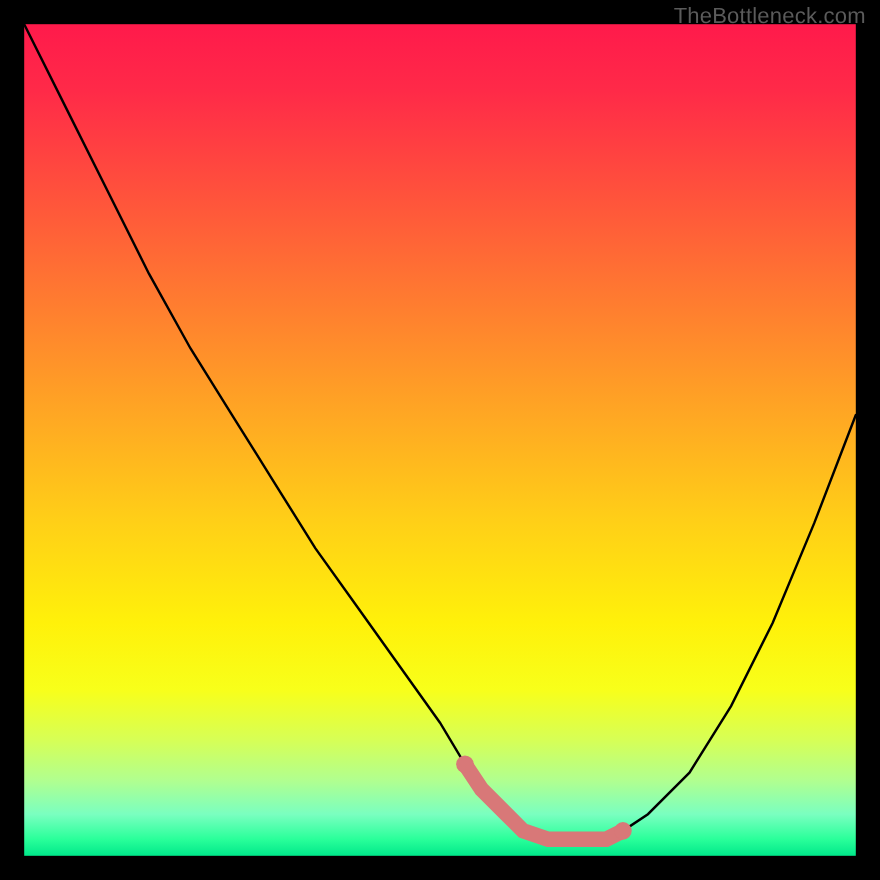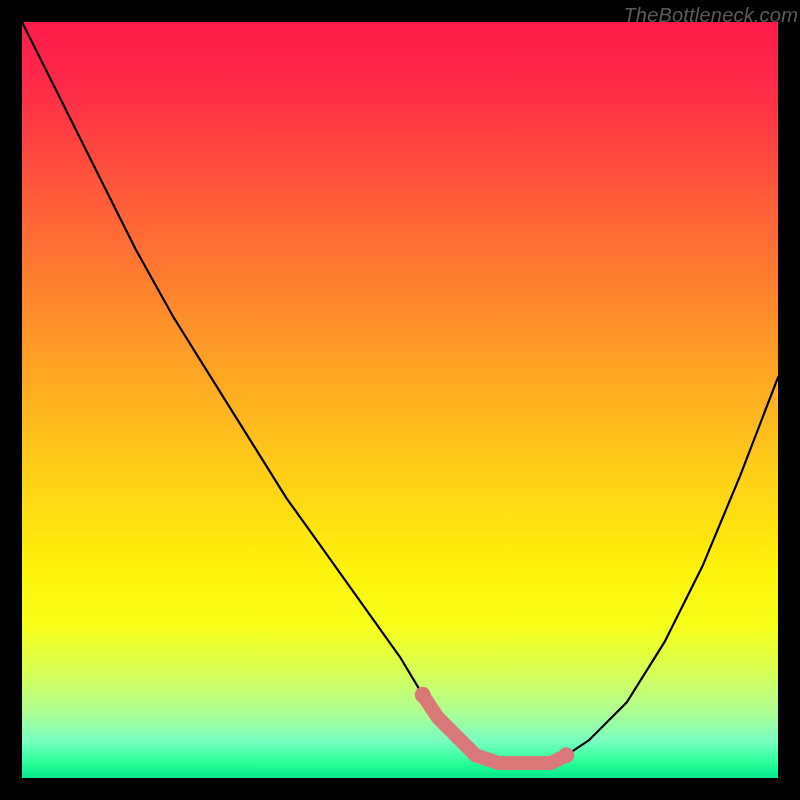--- a/index.html
+++ b/index.html
@@ -35,26 +35,25 @@
       #d7ff55 86%,
       #b0ff90 91%,
       #7affc0 95%,
       #2aff9a 98%,
       #00e88a 100%
     );
   }
   .watermark {
     position: absolute;
     top: 4px;
-    right: 2px;
+    right: 13px;
     color: #5b5b5b;
     font-size: 20px;
     font-weight: 500;
     letter-spacing: 0.2px;
-    font-style: italic;
   }
   svg.curve {
     position: absolute;
     left: 22px;
     top: 22px;
     width: 756px;
     height: 756px;
     overflow: visible;
   }
 </style>

